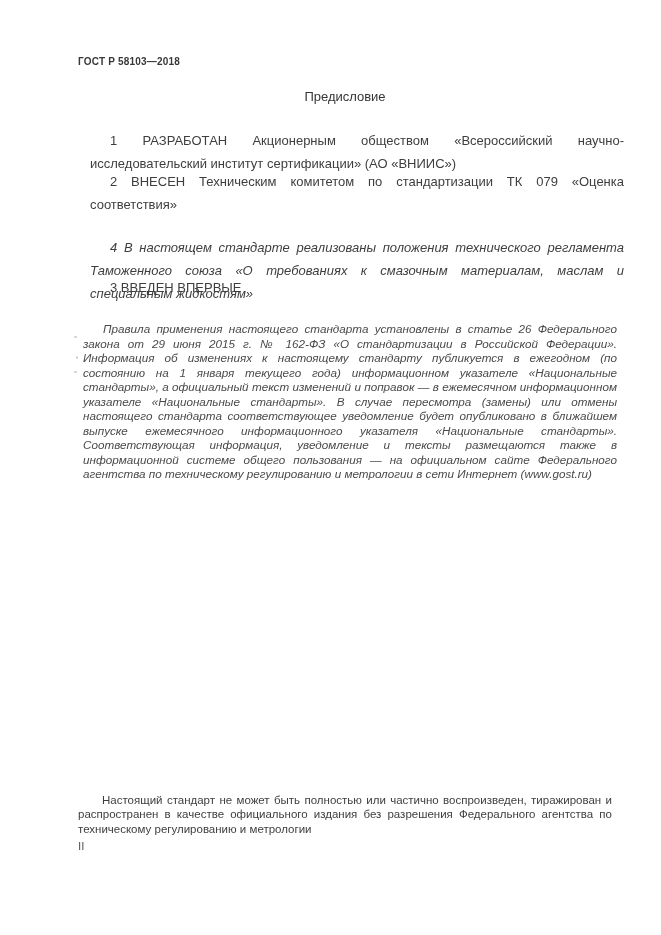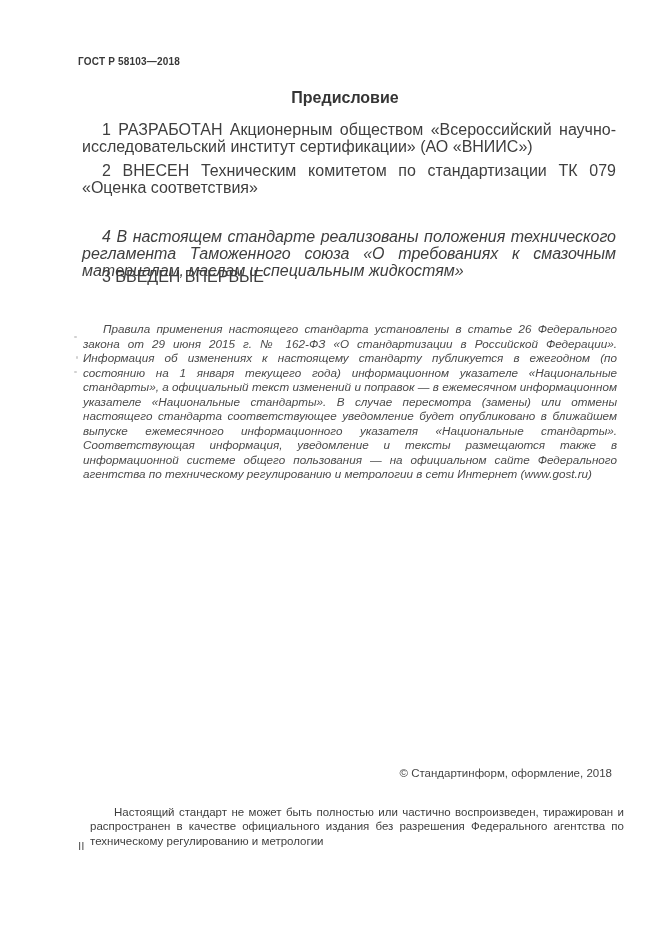--- a/index.html
+++ b/index.html
@@ -24,28 +24,28 @@
   .doc-code {
     top: 56px;
     font-size: 10px;
     font-weight: bold;
     letter-spacing: 0.2px;
     color: #383838;
   }
   .section-title {
     top: 89px;
     text-align: center;
-    font-size: 16px;
-    font-weight: bold;
+    font-size: 13px;
+    font-weight: normal;
     color: #353535;
   }
   .fw {
-    margin: 4px;
-    font-size: 16px;
-    line-height: 17px;
+    margin: 12px;
+    font-size: 13px;
+    line-height: 23px;
     text-align: justify;
     text-indent: 20px;
     color: #3e3e3e;
   }
   .fw-1 { top: 117px; }
   .fw-2 { top: 158px; }
   .fw-3 { top: 184px; }
   .fw-4 { top: 224px; font-style: italic; }
   .fw-5 { top: 264px; }
   .legal-note {
@@ -60,21 +60,21 @@
   }
   .copyright-line {
     top: 767px;
     margin: 0;
     font-size: 11.5px;
     text-align: right;
     color: #454545;
   }
   .reproduction-notice {
     top: 793px;
-    margin: 12px;
+    margin: 0;
     font-size: 11.5px;
     line-height: 14.3px;
     text-align: justify;
     text-indent: 24px;
     color: #3e3e3e;
   }
   .page-number {
     top: 840px;
     font-size: 11.5px;
     color: #5a5a5a;
@@ -102,21 +102,20 @@
 
   <p class="block fw fw-2">2 ВНЕСЕН Техническим комитетом по стандартизации ТК 079 «Оценка соответствия»</p>
 
 
   <p class="block fw fw-4">4 В настоящем стандарте реализованы положения технического регламента Таможенного союза «О требованиях к смазочным материалам, маслам и специальным жидкостям»</p>
 
   <p class="block fw fw-5">3 ВВЕДЕН ВПЕРВЫЕ</p>
 
   <p class="block legal-note">Правила применения настоящего стандарта установлены в статье 26 Федерального закона от 29 июня 2015 г. № 162-ФЗ «О стандартизации в Российской Федерации». Информация об изменениях к настоящему стандарту публикуется в ежегодном (по состоянию на 1 января текущего года) информационном указателе «Национальные стандарты», а официальный текст изменений и поправок — в ежемесячном информационном указателе «Национальные стандарты». В случае пересмотра (замены) или отмены настоящего стандарта соответствующее уведомление будет опубликовано в ближайшем выпуске ежемесячного информационного указателя «Национальные стандарты». Соответствующая информация, уведомление и тексты размещаются также в информационной системе общего пользования — на официальном сайте Федерального агентства по техническому регулированию и метрологии в сети Интернет (www.gost.ru)</p>
 
-  <p class="block copyright-line">© Стандартинформ, оформление, 2018</p>
 
   <p class="block reproduction-notice">Настоящий стандарт не может быть полностью или частично воспроизведен, тиражирован и рас­пространен в качестве официального издания без разрешения Федерального агентства по техническо­му регулированию и метрологии</p>
 
   <div class="block page-number">II</div>
 
   <div class="speck speck-1"></div>
   <div class="speck speck-2"></div>
   <div class="speck speck-3"></div>
 
 </div>

